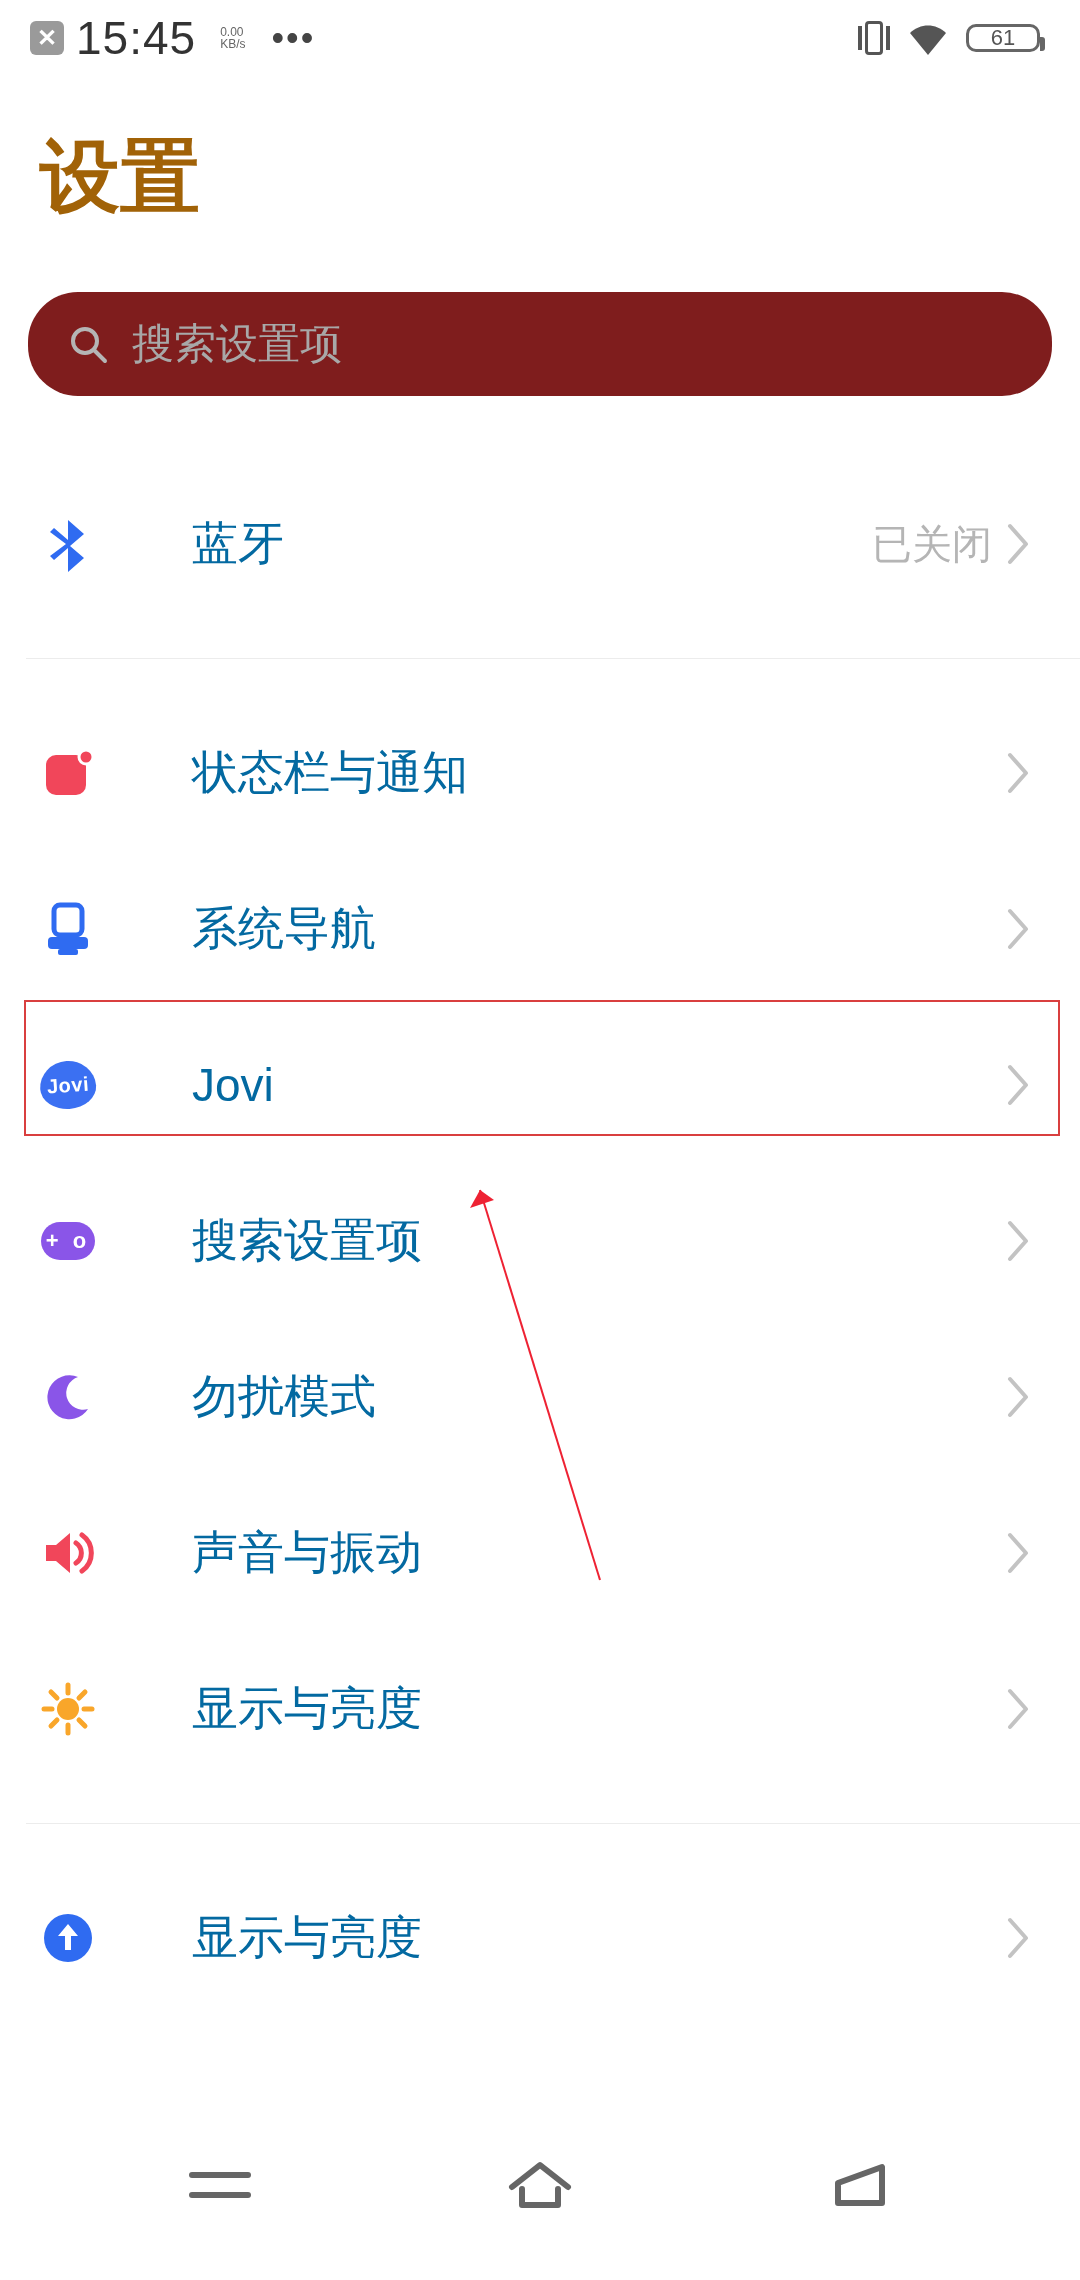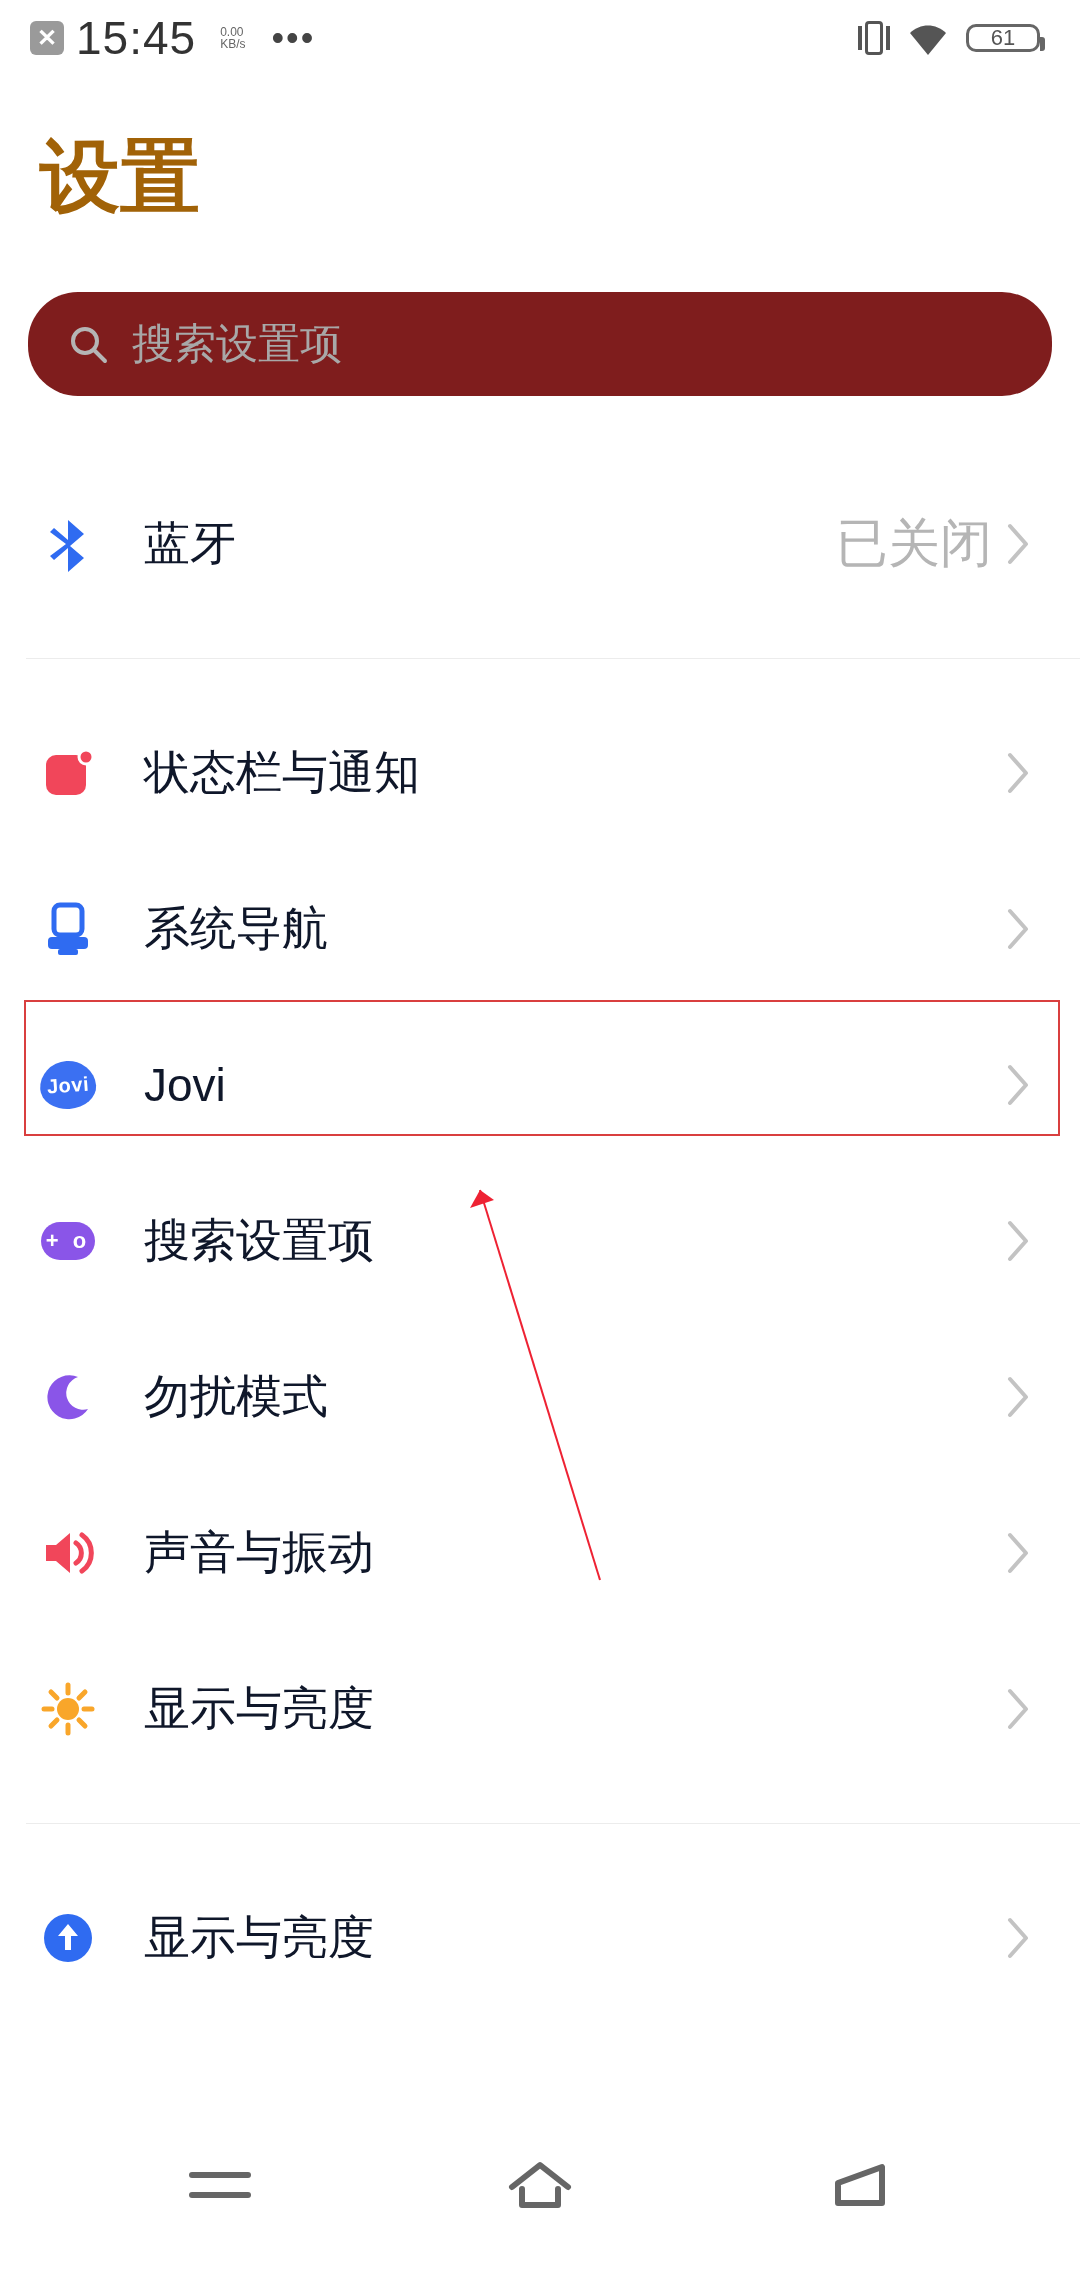--- a/index.html
+++ b/index.html
@@ -28,22 +28,22 @@
   
   .search-wrap { padding: 0 28px; }
   .search { background: #7f1d1d; border-radius: 50px; height: 104px; display: flex; align-items: center; padding: 0 40px; gap: 24px; }
   .search-icon { width: 40px; height: 40px; }
   .search-ph { font-size: 42px; color: #a8a8a8; }
 
   
   .list { padding-top: 70px; }
   .row { display: flex; align-items: center; height: 156px; padding: 0 48px 0 40px; position: relative; }
   .row-icon { width: 56px; height: 56px; display: flex; align-items: center; justify-content: center; flex-shrink: 0; }
-  .row-label { font-size: 46px; color: #0f172a; margin-left: 48px; flex: 1; }
-  .row-status { font-size: 52px; color: #b5b5b5; margin-right: 14px; }
+  .row-label { font-size: 46px; color: #0369a1; margin-left: 96px; flex: 1; }
+  .row-status { font-size: 40px; color: #b5b5b5; margin-right: 14px; }
   .chevron { width: 26px; height: 44px; flex-shrink: 0; }
   .chevron svg { width: 26px; height: 44px; display: block; }
   .divider { height: 1px; background: #ececec; margin: 0 0 0 26px; }
   .section-gap { height: 36px; }
 
   
   .annot-box { position: absolute; border: 2px solid #d93f3f; pointer-events: none; }
   .annot-arrow { position: absolute; pointer-events: none; }
 
   

